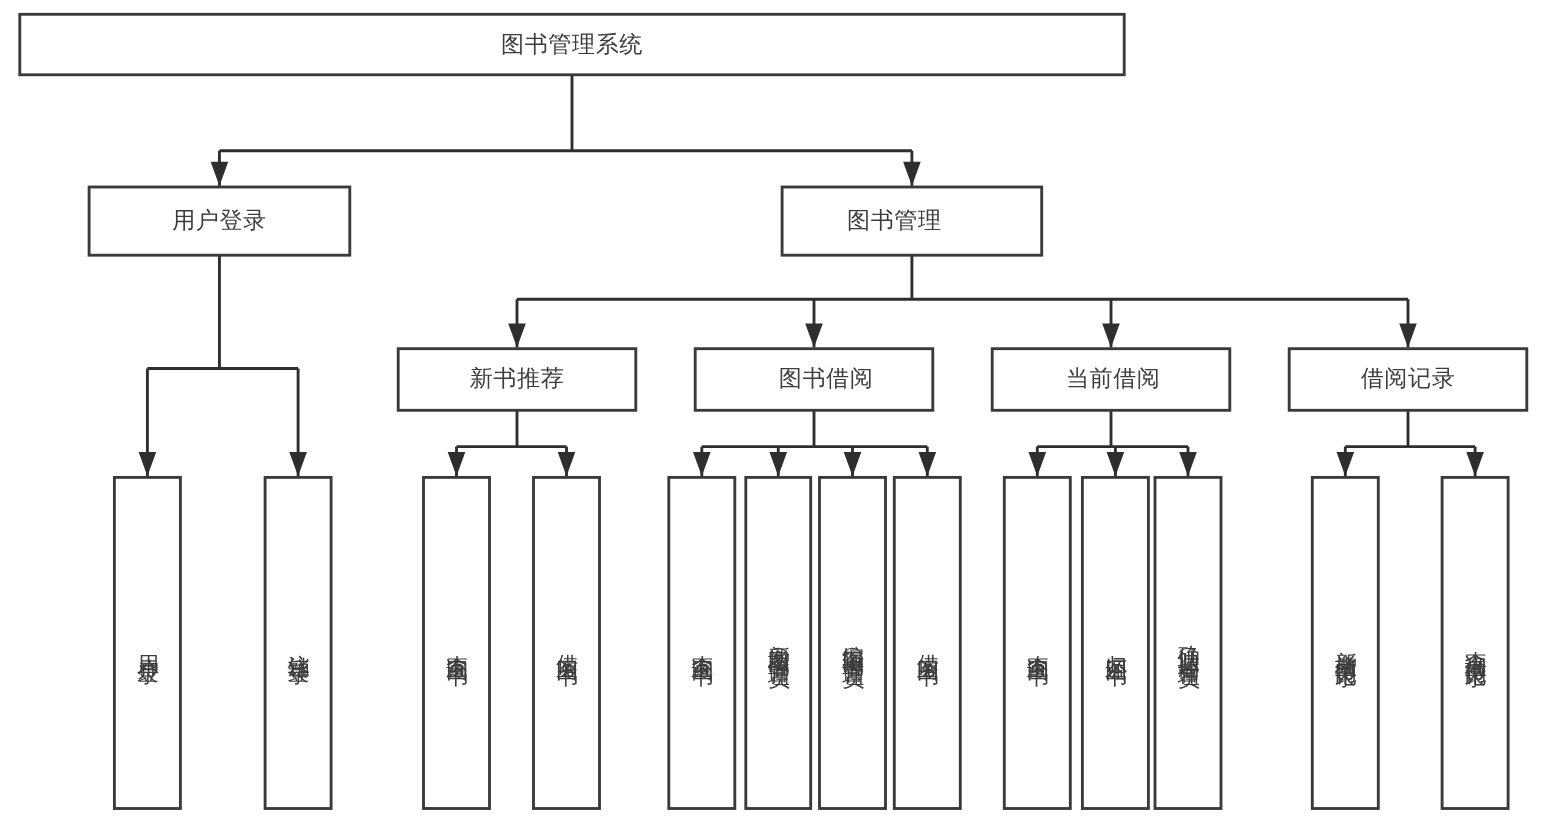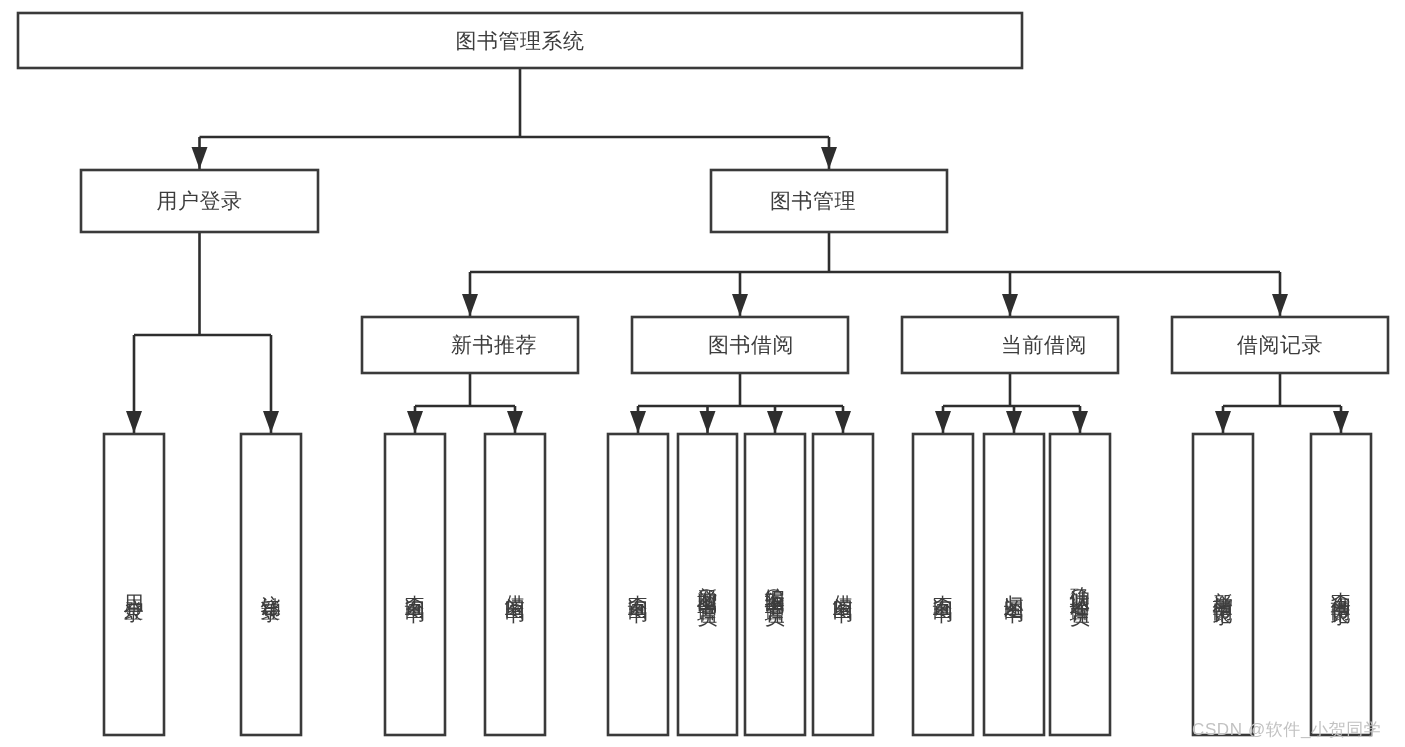--- a/index.html
+++ b/index.html
@@ -156,34 +156,33 @@
         <rect x="1050" y="434" width="60" height="301" class="node-box"></rect>
         <rect x="1193" y="434" width="60" height="301" class="node-box"></rect>
         <rect x="1311" y="434" width="60" height="301" class="node-box"></rect>
       </g>
   </svg>
 
   <div id="label-layer">
       <div class="node-label horizontal" style="left: 18px; top: 13px; width: 1004px; height: 55px;">图书管理系统</div>
       <div class="node-label horizontal" style="left: 81px; top: 170px; width: 237px; height: 62px;">用户登录</div>
       <div class="node-label horizontal" style="left: 711px; top: 170px; width: 204px; height: 62px;">图书管理</div>
-      <div class="node-label horizontal" style="left: 362px; top: 317px; width: 216px; height: 56px; margin-left: 24px;">新书推荐</div>
+      <div class="node-label horizontal" style="left: 362px; top: 317px; width: 216px; height: 56px;">新书推荐</div>
       <div class="node-label horizontal" style="left: 632px; top: 317px; width: 216px; height: 56px; margin-left: 11px;">图书借阅</div>
-      <div class="node-label horizontal" style="left: 902px; top: 317px; width: 220px; height: 56px; padding-left: 32px;">当前借阅</div>
+      <div class="node-label horizontal" style="left: 902px; top: 317px; width: 220px; height: 56px;">当前借阅</div>
       <div class="node-label horizontal" style="left: 1172px; top: 317px; width: 216px; height: 56px;">借阅记录</div>
       <div class="node-label vertical" style="left: 104px; top: 434px; width: 60px; height: 301px;">用户登录</div>
       <div class="node-label vertical" style="left: 241px; top: 434px; width: 60px; height: 301px;">注销登录</div>
       <div class="node-label vertical" style="left: 385px; top: 434px; width: 60px; height: 301px;">查询图书</div>
       <div class="node-label vertical" style="left: 485px; top: 434px; width: 60px; height: 301px;">借阅图书</div>
       <div class="node-label vertical" style="left: 608px; top: 434px; width: 60px; height: 301px;">查询图书</div>
       <div class="node-label vertical" style="left: 678px; top: 434px; width: 59px; height: 301px;">新增图书（管理员）</div>
       <div class="node-label vertical" style="left: 745px; top: 434px; width: 60px; height: 301px;">编辑图书（管理员）</div>
       <div class="node-label vertical" style="left: 813px; top: 434px; width: 60px; height: 301px;">借阅图书</div>
       <div class="node-label vertical" style="left: 913px; top: 434px; width: 60px; height: 301px;">查询图书</div>
       <div class="node-label vertical" style="left: 984px; top: 434px; width: 60px; height: 301px;">归还图书</div>
       <div class="node-label vertical" style="left: 1050px; top: 434px; width: 60px; height: 301px;">确认归还（管理员）</div>
       <div class="node-label vertical" style="left: 1193px; top: 434px; width: 60px; height: 301px;">新增借阅记录</div>
       <div class="node-label vertical" style="left: 1311px; top: 434px; width: 60px; height: 301px;">查询借阅记录</div>
     </div>
 
-  <div class="watermark" style="left: 1192px; top: 718px;">CSDN @软件_小贺同学</div>
 
 </div>
 
 </body></html>

